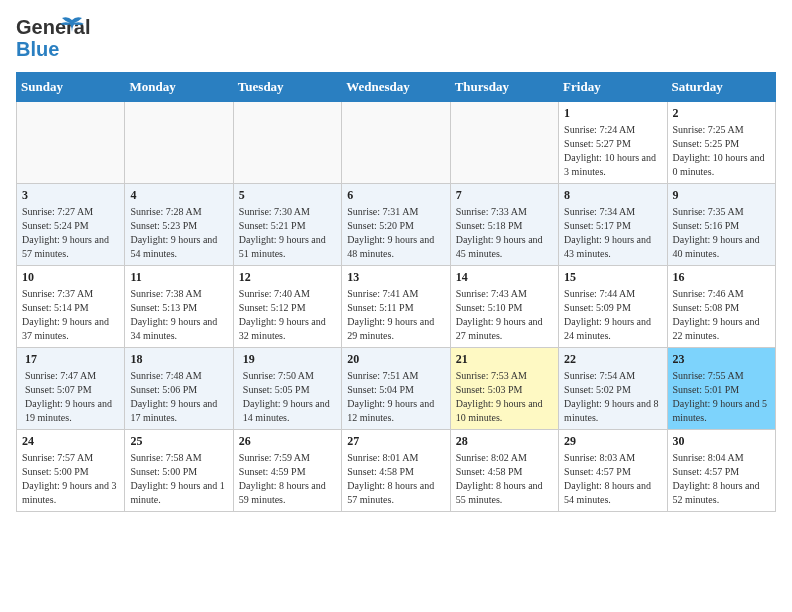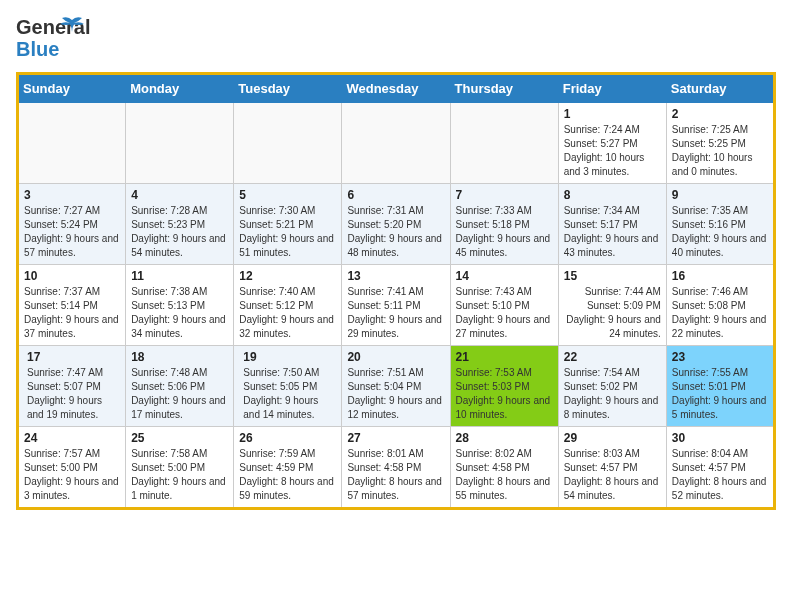--- a/index.html
+++ b/index.html
@@ -29,21 +29,22 @@
       font-weight: bold;
       color: #1a1a1a;
     }
     .location {
       font-size: 16px;
       color: #444;
     }
     .calendar {
       width: 100%;
       border-collapse: collapse;
-      border: 3px solid #eab308;
+      border: 1px solid #eab308;
+      font-family: Liberation Serif, serif;
     }
     .calendar th {
       background: #2a7fc1;
       color: #fff;
       font-size: 13px;
       font-weight: bold;
       padding: 6px 4px;
       border: 1px solid #2a7fc1;
       text-align: left;
     }
@@ -202,21 +203,21 @@
 Daylight: 9 hours and 29 minutes.</div>
         </td>
         <td>
           <div class="day-number">14</div>
           <div class="day-detail" style="white-space: pre-line;">Sunrise: 7:43 AM
 Sunset: 5:10 PM
 Daylight: 9 hours and 27 minutes.</div>
         </td>
         <td>
           <div class="day-number">15</div>
-          <div class="day-detail" style="white-space: pre-line; text-align: right;">Sunrise: 7:44 AM
+          <div class="day-detail" style="white-space: pre-line;">Sunrise: 7:44 AM
 Sunset: 5:09 PM
 Daylight: 9 hours and 24 minutes.</div>
         </td>
         <td>
           <div class="day-number">16</div>
           <div class="day-detail" style="white-space: pre-line;">Sunrise: 7:46 AM
 Sunset: 5:08 PM
 Daylight: 9 hours and 22 minutes.</div>
         </td>
       </tr>
@@ -238,21 +239,21 @@
           <div class="day-detail" style="white-space: pre-line;">Sunrise: 7:50 AM
 Sunset: 5:05 PM
 Daylight: 9 hours and 14 minutes.</div>
         </td>
         <td style="background: rgb(238, 244, 250);">
           <div class="day-number">20</div>
           <div class="day-detail" style="white-space: pre-line;">Sunrise: 7:51 AM
 Sunset: 5:04 PM
 Daylight: 9 hours and 12 minutes.</div>
         </td>
-        <td style="background: #84cc16;">
+        <td style="background: #fef9c3;">
           <div class="day-number">21</div>
           <div class="day-detail" style="white-space: pre-line;">Sunrise: 7:53 AM
 Sunset: 5:03 PM
 Daylight: 9 hours and 10 minutes.</div>
         </td>
         <td style="background: rgb(238, 244, 250);">
           <div class="day-number">22</div>
           <div class="day-detail" style="white-space: pre-line;">Sunrise: 7:54 AM
 Sunset: 5:02 PM
 Daylight: 9 hours and 8 minutes.</div>

